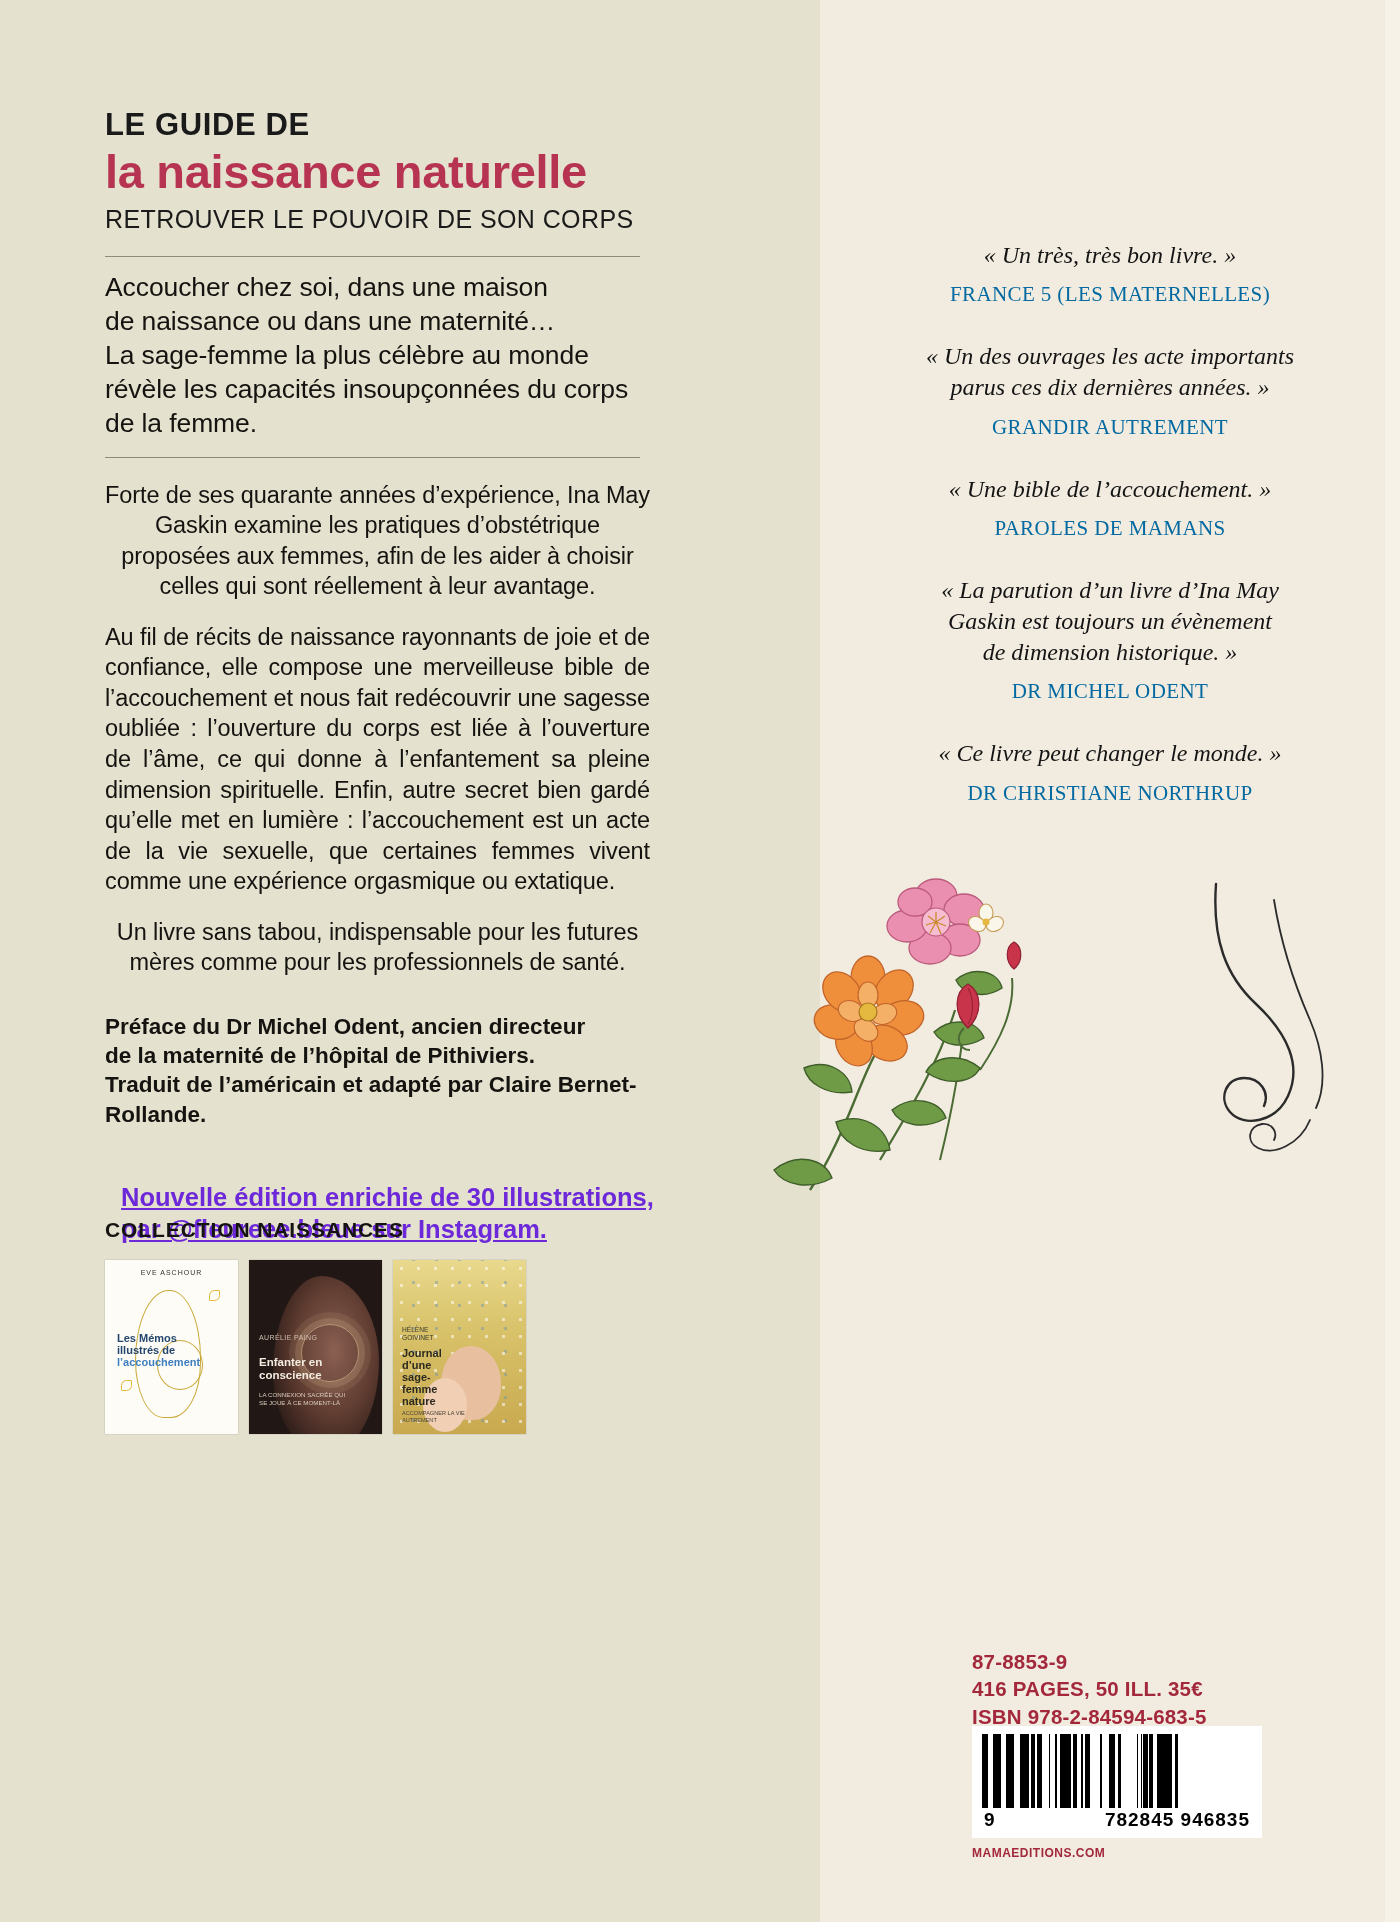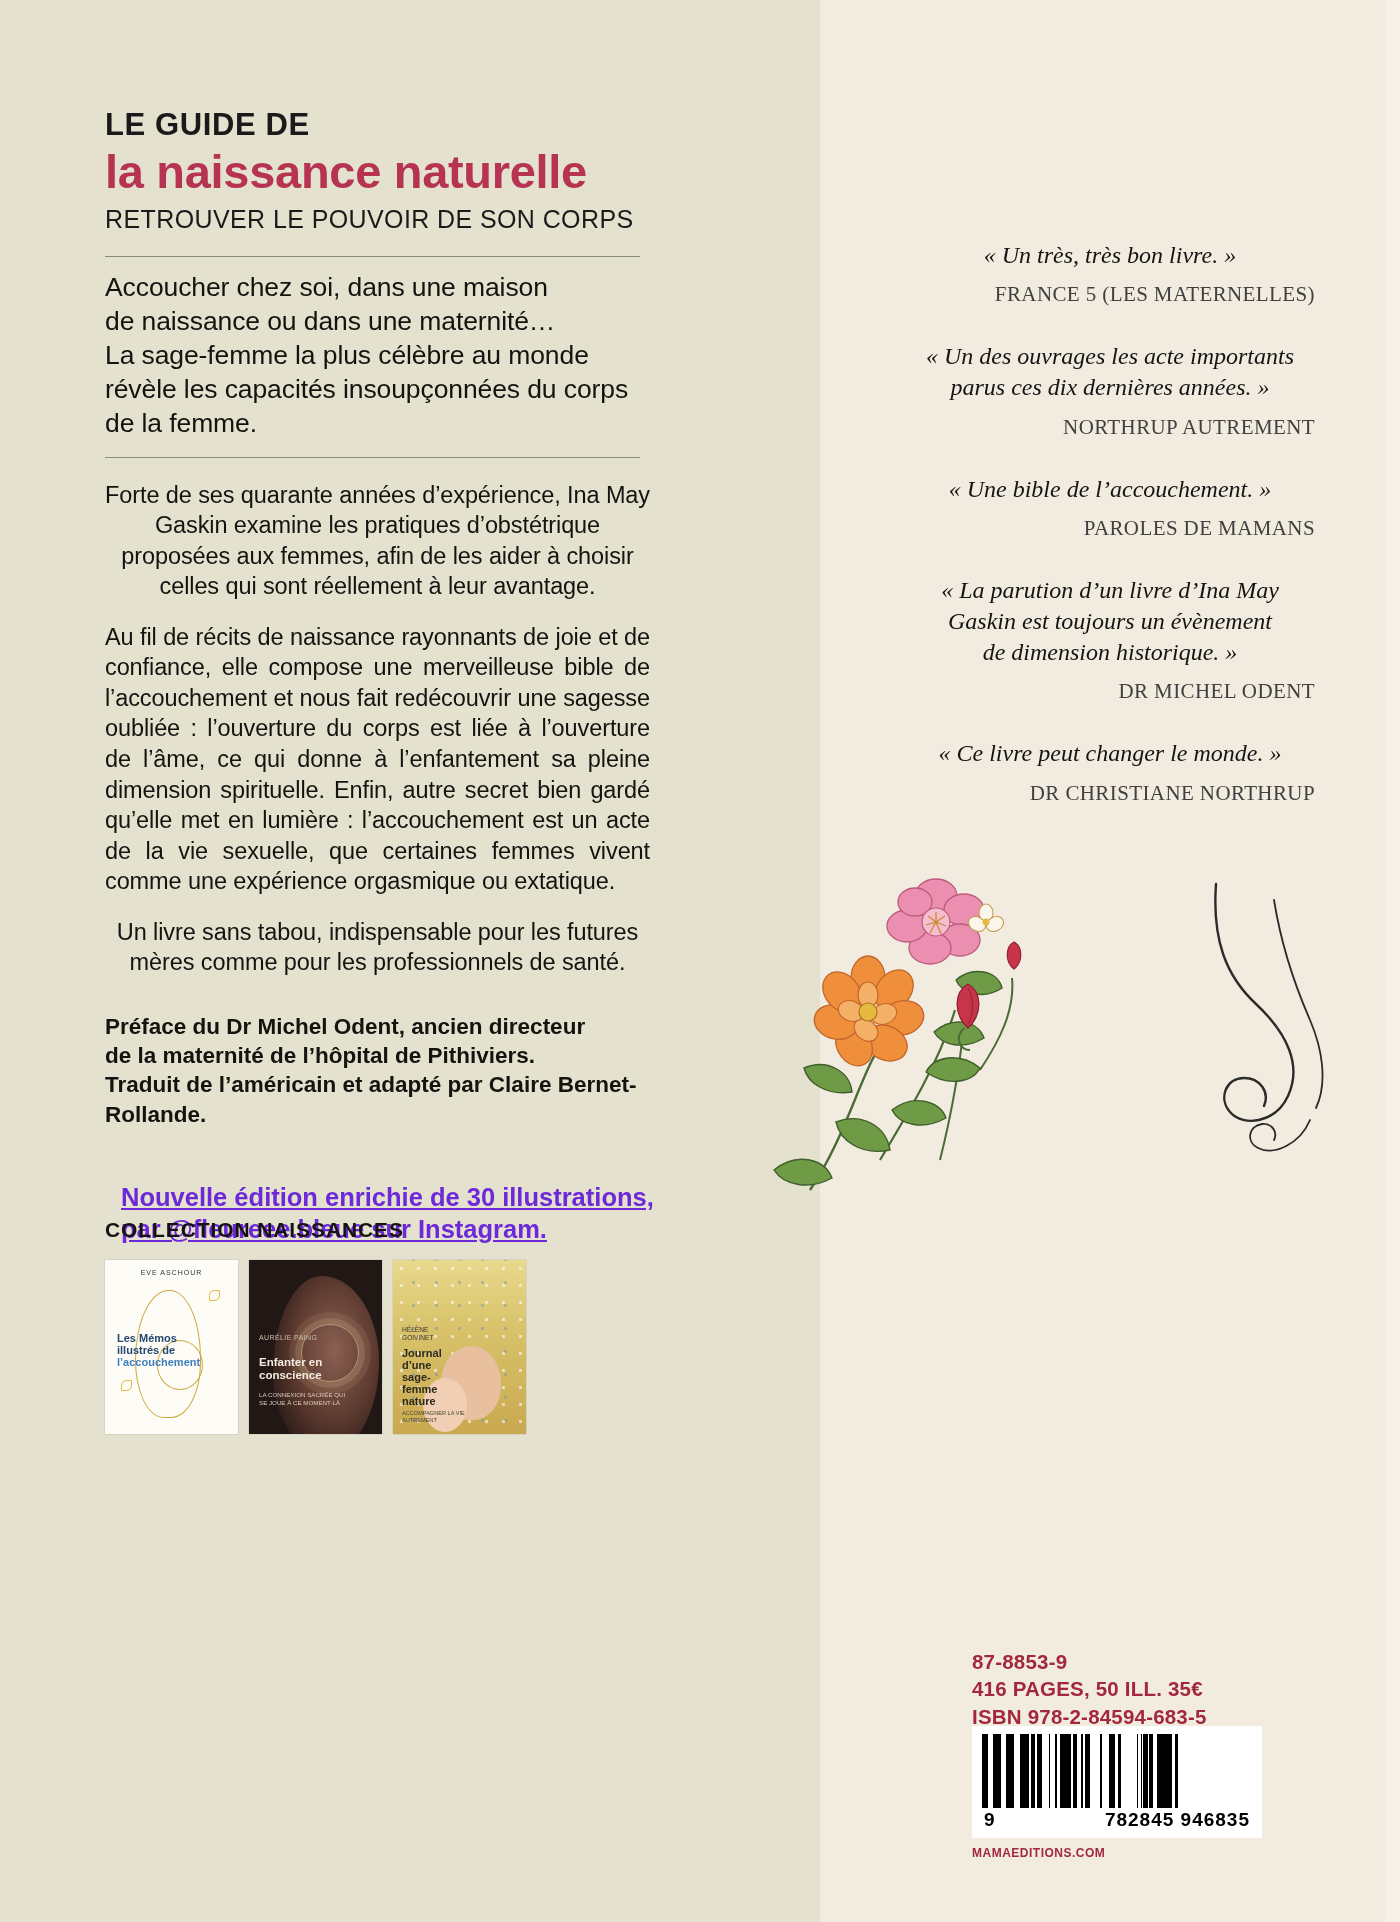--- a/index.html
+++ b/index.html
@@ -237,22 +237,22 @@
     color:#141414;
     text-align:center;
   }
   .q-src{
     margin:0;
     padding-top:11px;
     font-family:"Liberation Serif", serif;
     font-style:normal;
     font-size:21px;
     letter-spacing:0.4px;
-    color:#404040;
-    text-align:right;
+    color:#0369a1;
+    text-align:center;
   }
   .q-block{padding-bottom:34px;}
   .q-block.last{padding-bottom:0;}
 
   
   .isbn{
     position:absolute;left:972px;top:1648px;width:340px;
   }
   .isbn p{
     margin:0;
@@ -313,21 +313,21 @@
   </div>
 
   <div class="quotes">
     <div class="q-block">
       <p class="q" style="white-space:pre-line">« Un très, très bon livre. »</p>
       <p class="q-src">FRANCE 5 (LES MATERNELLES)</p>
     </div>
     <div class="q-block">
       <p class="q" style="white-space:pre-line">« Un des ouvrages les acte importants
 parus ces dix dernières années. »</p>
-      <p class="q-src">NORTHRUP AUTREMENT</p>
+      <p class="q-src">GRANDIR AUTREMENT</p>
     </div>
     <div class="q-block">
       <p class="q" style="white-space:pre-line">« Une bible de l’accouchement. »</p>
       <p class="q-src">PAROLES DE MAMANS</p>
     </div>
     <div class="q-block">
       <p class="q" style="white-space:pre-line">« La parution d’un livre d’Ina May
 Gaskin est toujours un évènement
 de dimension historique. »</p>
       <p class="q-src">DR MICHEL ODENT</p>

